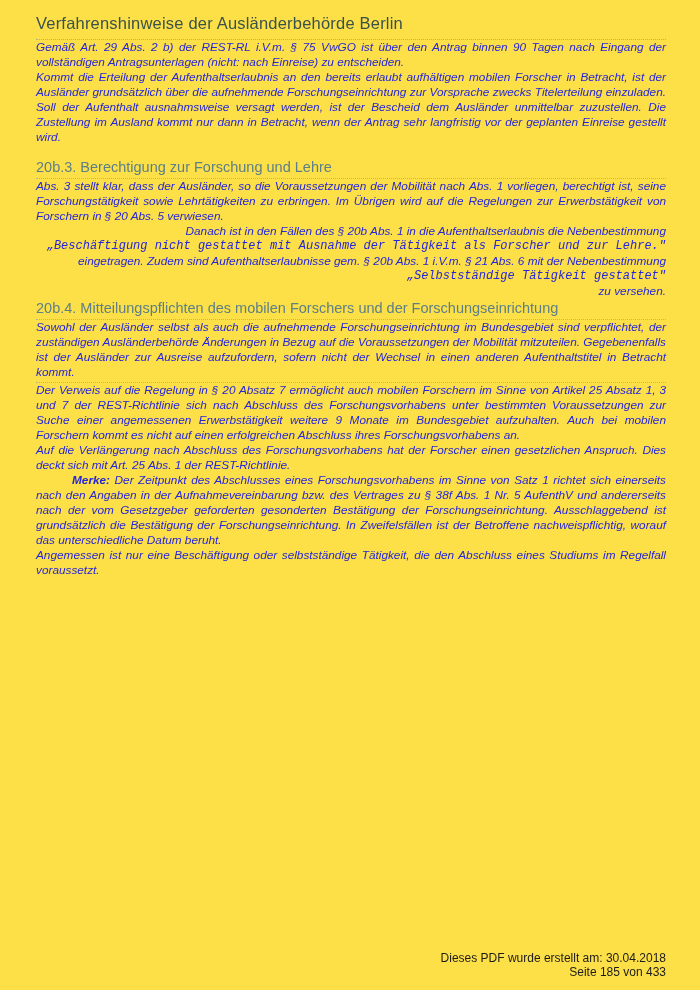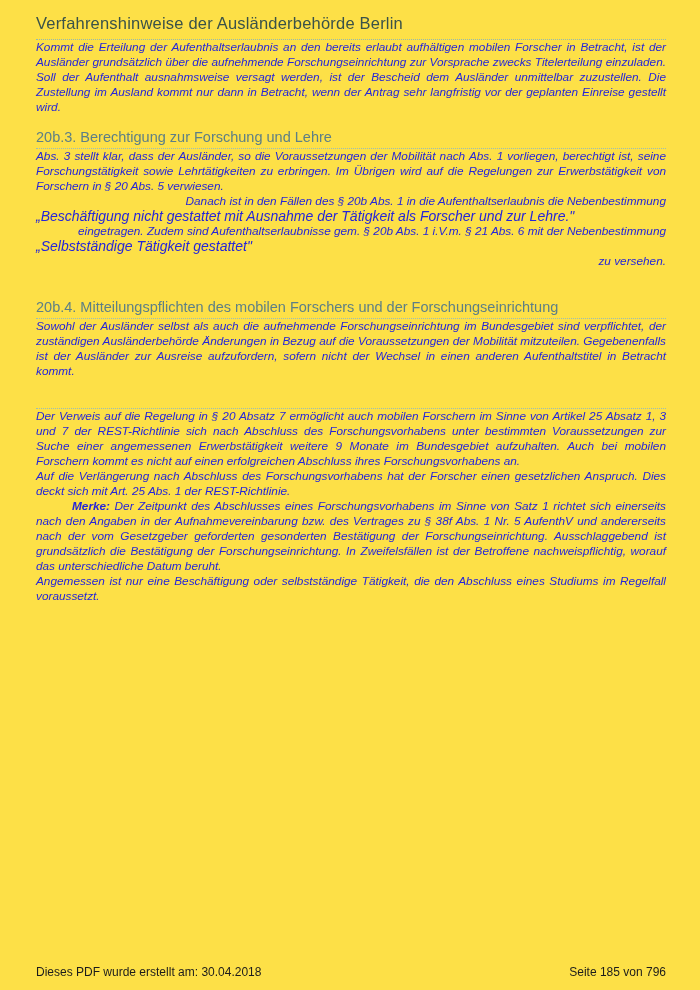--- a/index.html
+++ b/index.html
@@ -35,23 +35,24 @@
     font-style: italic;
     font-size: 11.8px;
     line-height: 15px;
     text-align: justify;
   }
   p.body.single { text-align: right; }
   p.quote {
     margin: 0;
     color: #2525da;
     font-style: italic;
-    font-size: 14px;
+    font-size: 12px;
     line-height: 15px;
-    text-align: left;
+    text-align: right;
+    font-family: Liberation Mono, monospace;
   }
   .section {
     margin: 0;
   }
   .section-heading {
     margin: 0;
     font-size: 14.5px;
     font-weight: normal;
     color: #5d7f86;
     line-height: 18px;
@@ -65,44 +66,46 @@
   
   .mt-std   { margin-top: 26px; }
   .mt-first { margin-top: 29px; }
   .mt-23    { margin-top: 23px; }
   .mt-28    { margin-top: 28px; }
   .mt-25    { margin-top: 25px; }
   .mt-22    { margin-top: 22px; }
   .mt-24    { margin-top: 24px; }
   .mt-tight { margin-top: 13px; }
   .mt-after-head { margin-top: 3px; }
-  .mt-head  { margin-top: 29px; }
+  .mt-head  { }
   .merke-label { font-weight: bold; margin-left: 36px; }
   .footer {
     position: absolute;
     left: 36px;
     right: 34px;
     bottom: 11px;
     display: flex;
     justify-content: space-between;
-    align-items: center;
+    align-items: flex-end;
     color: #1c1c1c;
     font-size: 12px;
     line-height: 14px;
+    flex-direction: column;
   }
 </style>
 </head>
 <body>
 
 <div class="page">
   <div class="content">
 
     <h1 class="doc-title">Verfahrenshinweise der Ausländerbehörde Berlin</h1>
     <hr class="title-rule">
 
+    <p class="body mt-first">Gemäß Art. 29 Abs. 2 b) der REST-RL i.V.m. § 75 VwGO ist über den Antrag binnen 90 Tagen nach Eingang der vollständigen Antragsunterlagen (nicht: nach Einreise) zu entscheiden.</p>
 
     <p class="body mt-std">Kommt die Erteilung der Aufenthaltserlaubnis an den bereits erlaubt aufhältigen mobilen Forscher in Betracht, ist der Ausländer grundsätzlich über die aufnehmende Forschungseinrichtung zur Vorsprache zwecks Titelerteilung einzuladen. Soll der Aufenthalt ausnahmsweise versagt werden, ist der Bescheid dem Ausländer unmittelbar zuzustellen. Die Zustellung im Ausland kommt nur dann in Betracht, wenn der Antrag sehr langfristig vor der geplanten Einreise gestellt wird.</p>
 
 
     <div class="section mt-tight">
       <h2 class="section-heading">20b.3. Berechtigung zur Forschung und Lehre</h2>
       <hr class="section-rule">
     </div>
 
     <p class="body mt-after-head">Abs. 3 stellt klar, dass der Ausländer, so die Voraussetzungen der Mobilität nach Abs. 1 vorliegen, berechtigt ist, seine Forschungstätigkeit sowie Lehrtätigkeiten zu erbringen. Im Übrigen wird auf die Regelungen zur Erwerbstätigkeit von Forschern in § 20 Abs. 5 verwiesen.</p>
@@ -134,15 +137,15 @@
     <p class="body mt-std">Auf die Verlängerung nach Abschluss des Forschungsvorhabens hat der Forscher einen gesetzlichen Anspruch. Dies deckt sich mit Art. 25 Abs. 1 der REST-Richtlinie.</p>
 
     <p class="body mt-24"><span class="merke-label">Merke:</span><span> Der Zeitpunkt des Abschlusses eines Forschungsvorhabens im Sinne von Satz 1 richtet sich einerseits nach den Angaben in der Aufnahmevereinbarung bzw. des Vertrages zu § 38f Abs. 1 Nr. 5 AufenthV und andererseits nach der vom Gesetzgeber geforderten gesonderten Bestätigung der Forschungseinrichtung. Ausschlaggebend ist grundsätzlich die Bestätigung der Forschungseinrichtung. In Zweifelsfällen ist der Betroffene nachweispflichtig, worauf das unterschiedliche Datum beruht.</span></p>
 
     <p class="body mt-24">Angemessen ist nur eine Beschäftigung oder selbstständige Tätigkeit, die den Abschluss eines Studiums im Regelfall voraussetzt.</p>
 
   </div>
 
   <div class="footer">
     <span>Dieses PDF wurde erstellt am: 30.04.2018</span>
-    <span>Seite 185 von 796</span>
+    <span>Seite 185 von 433</span>
   </div>
 </div>
 
 </body></html>

